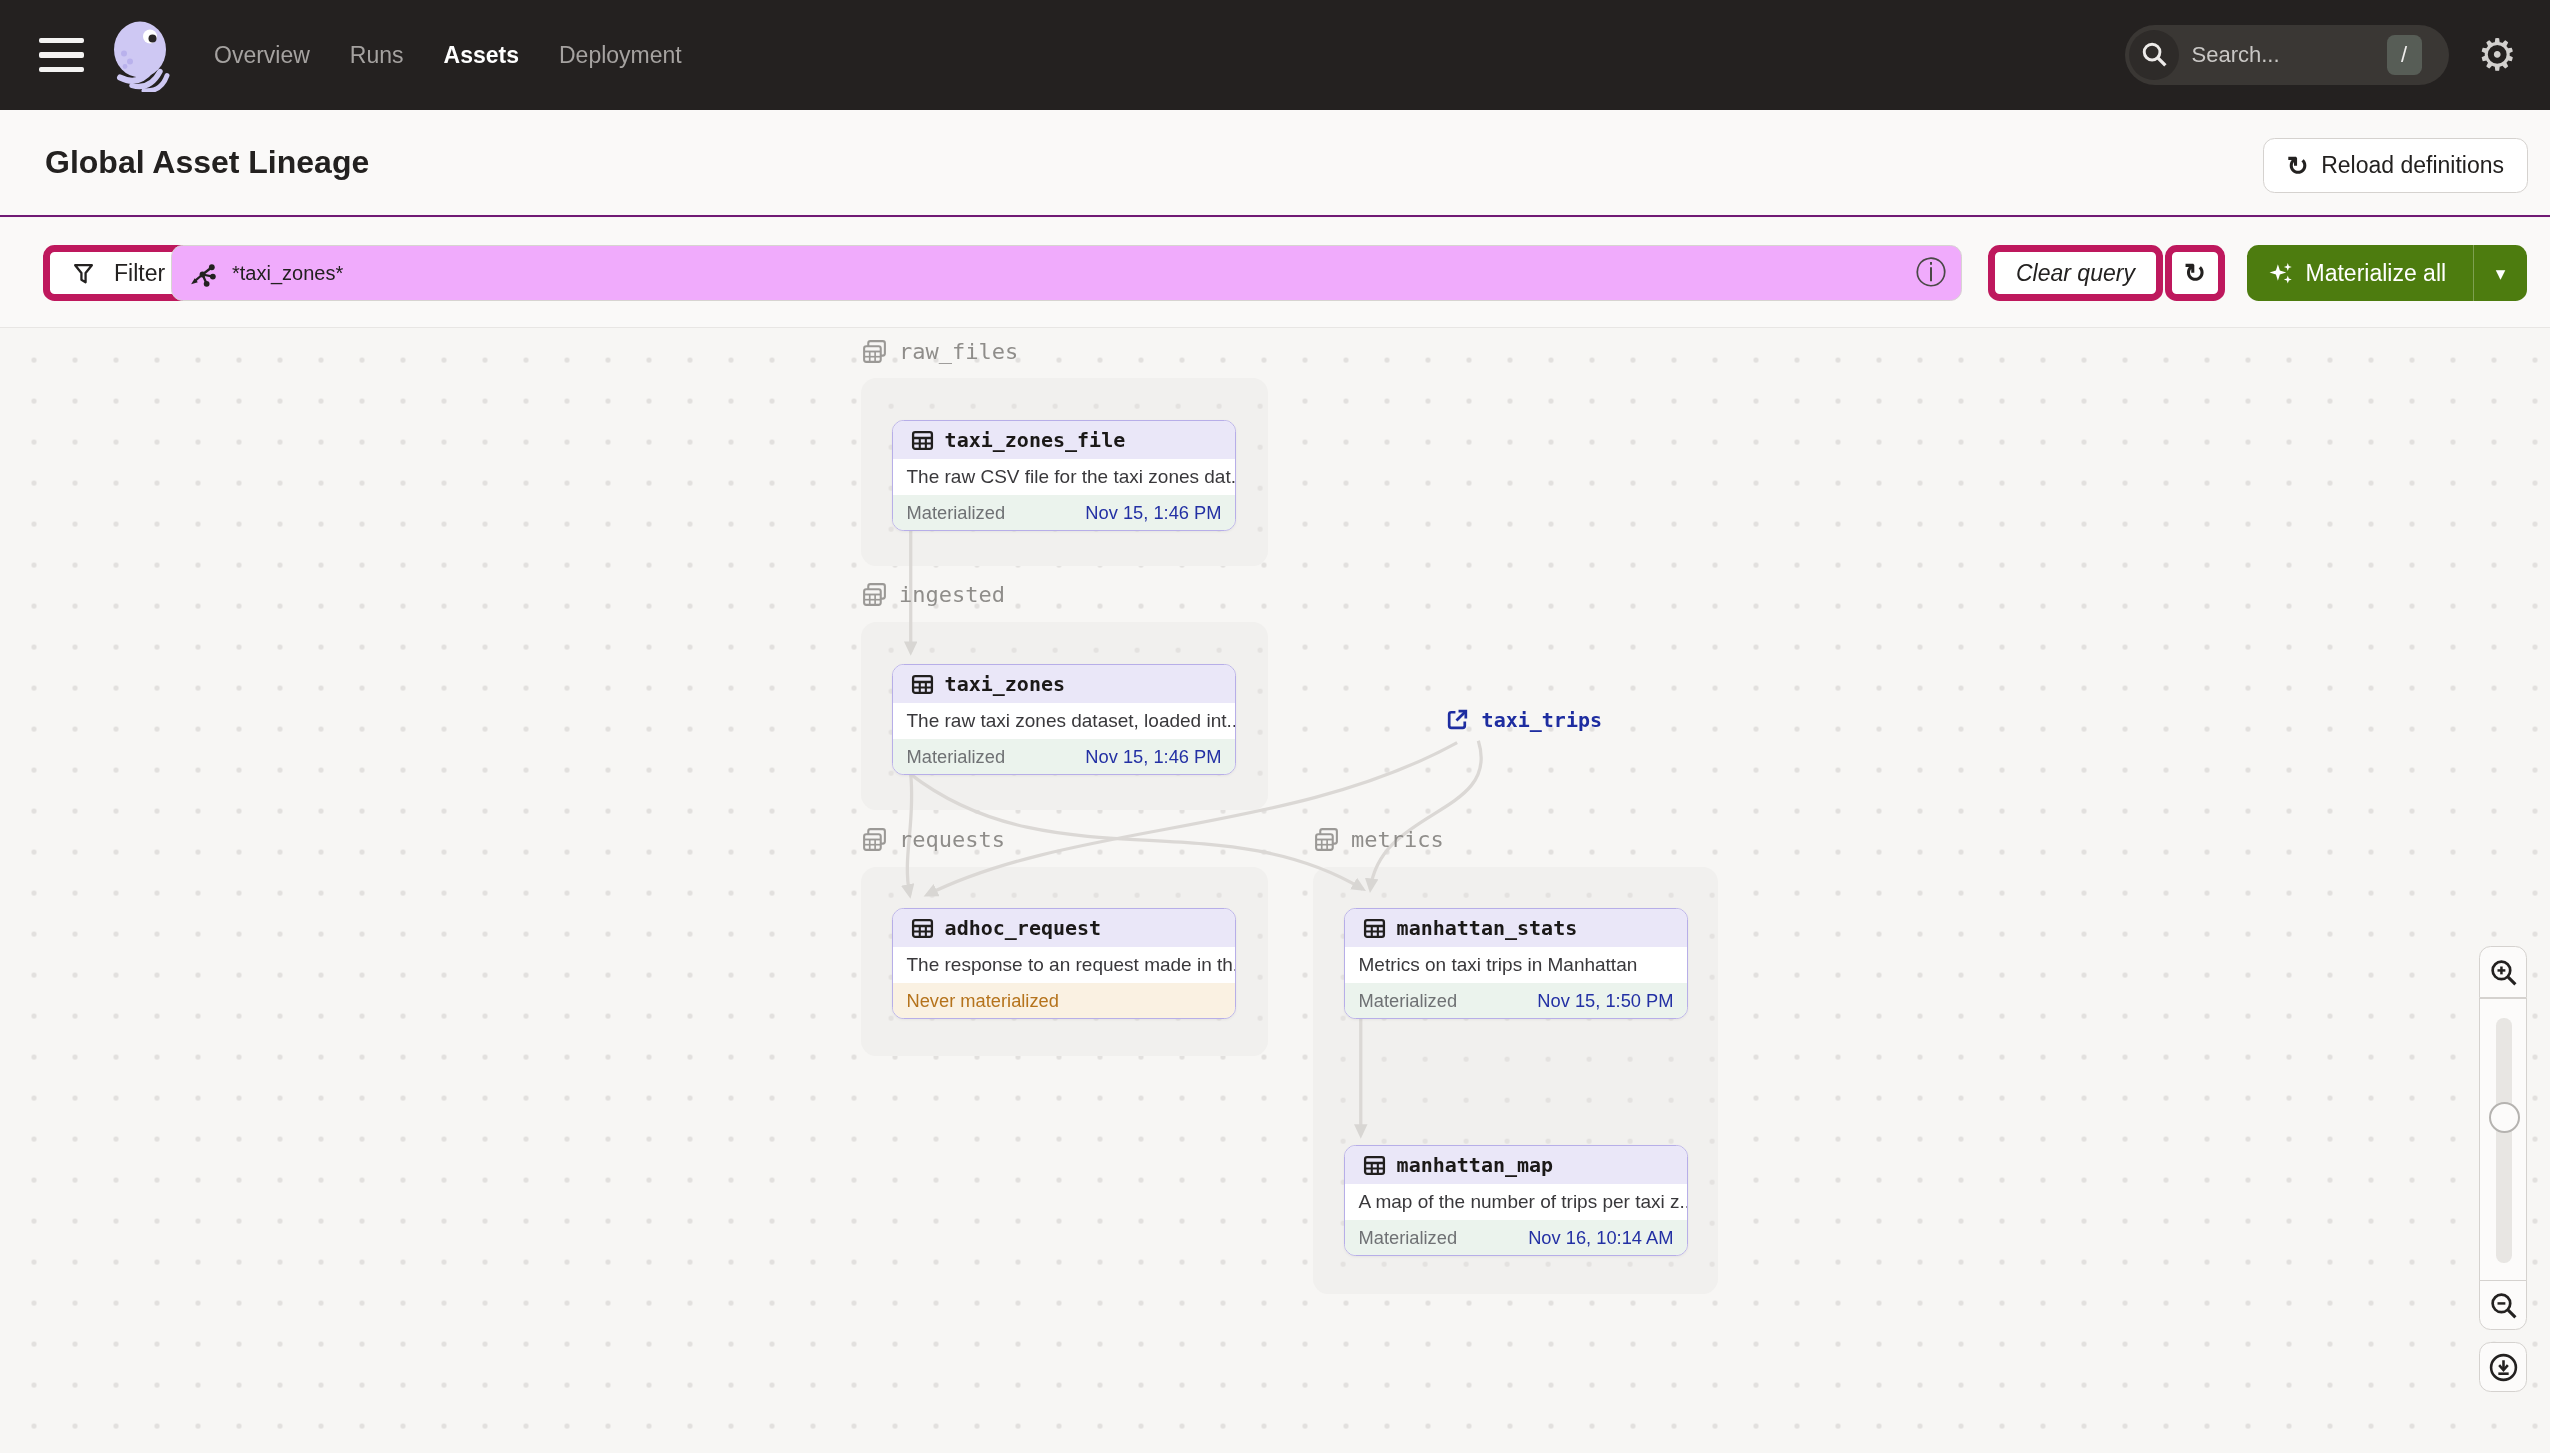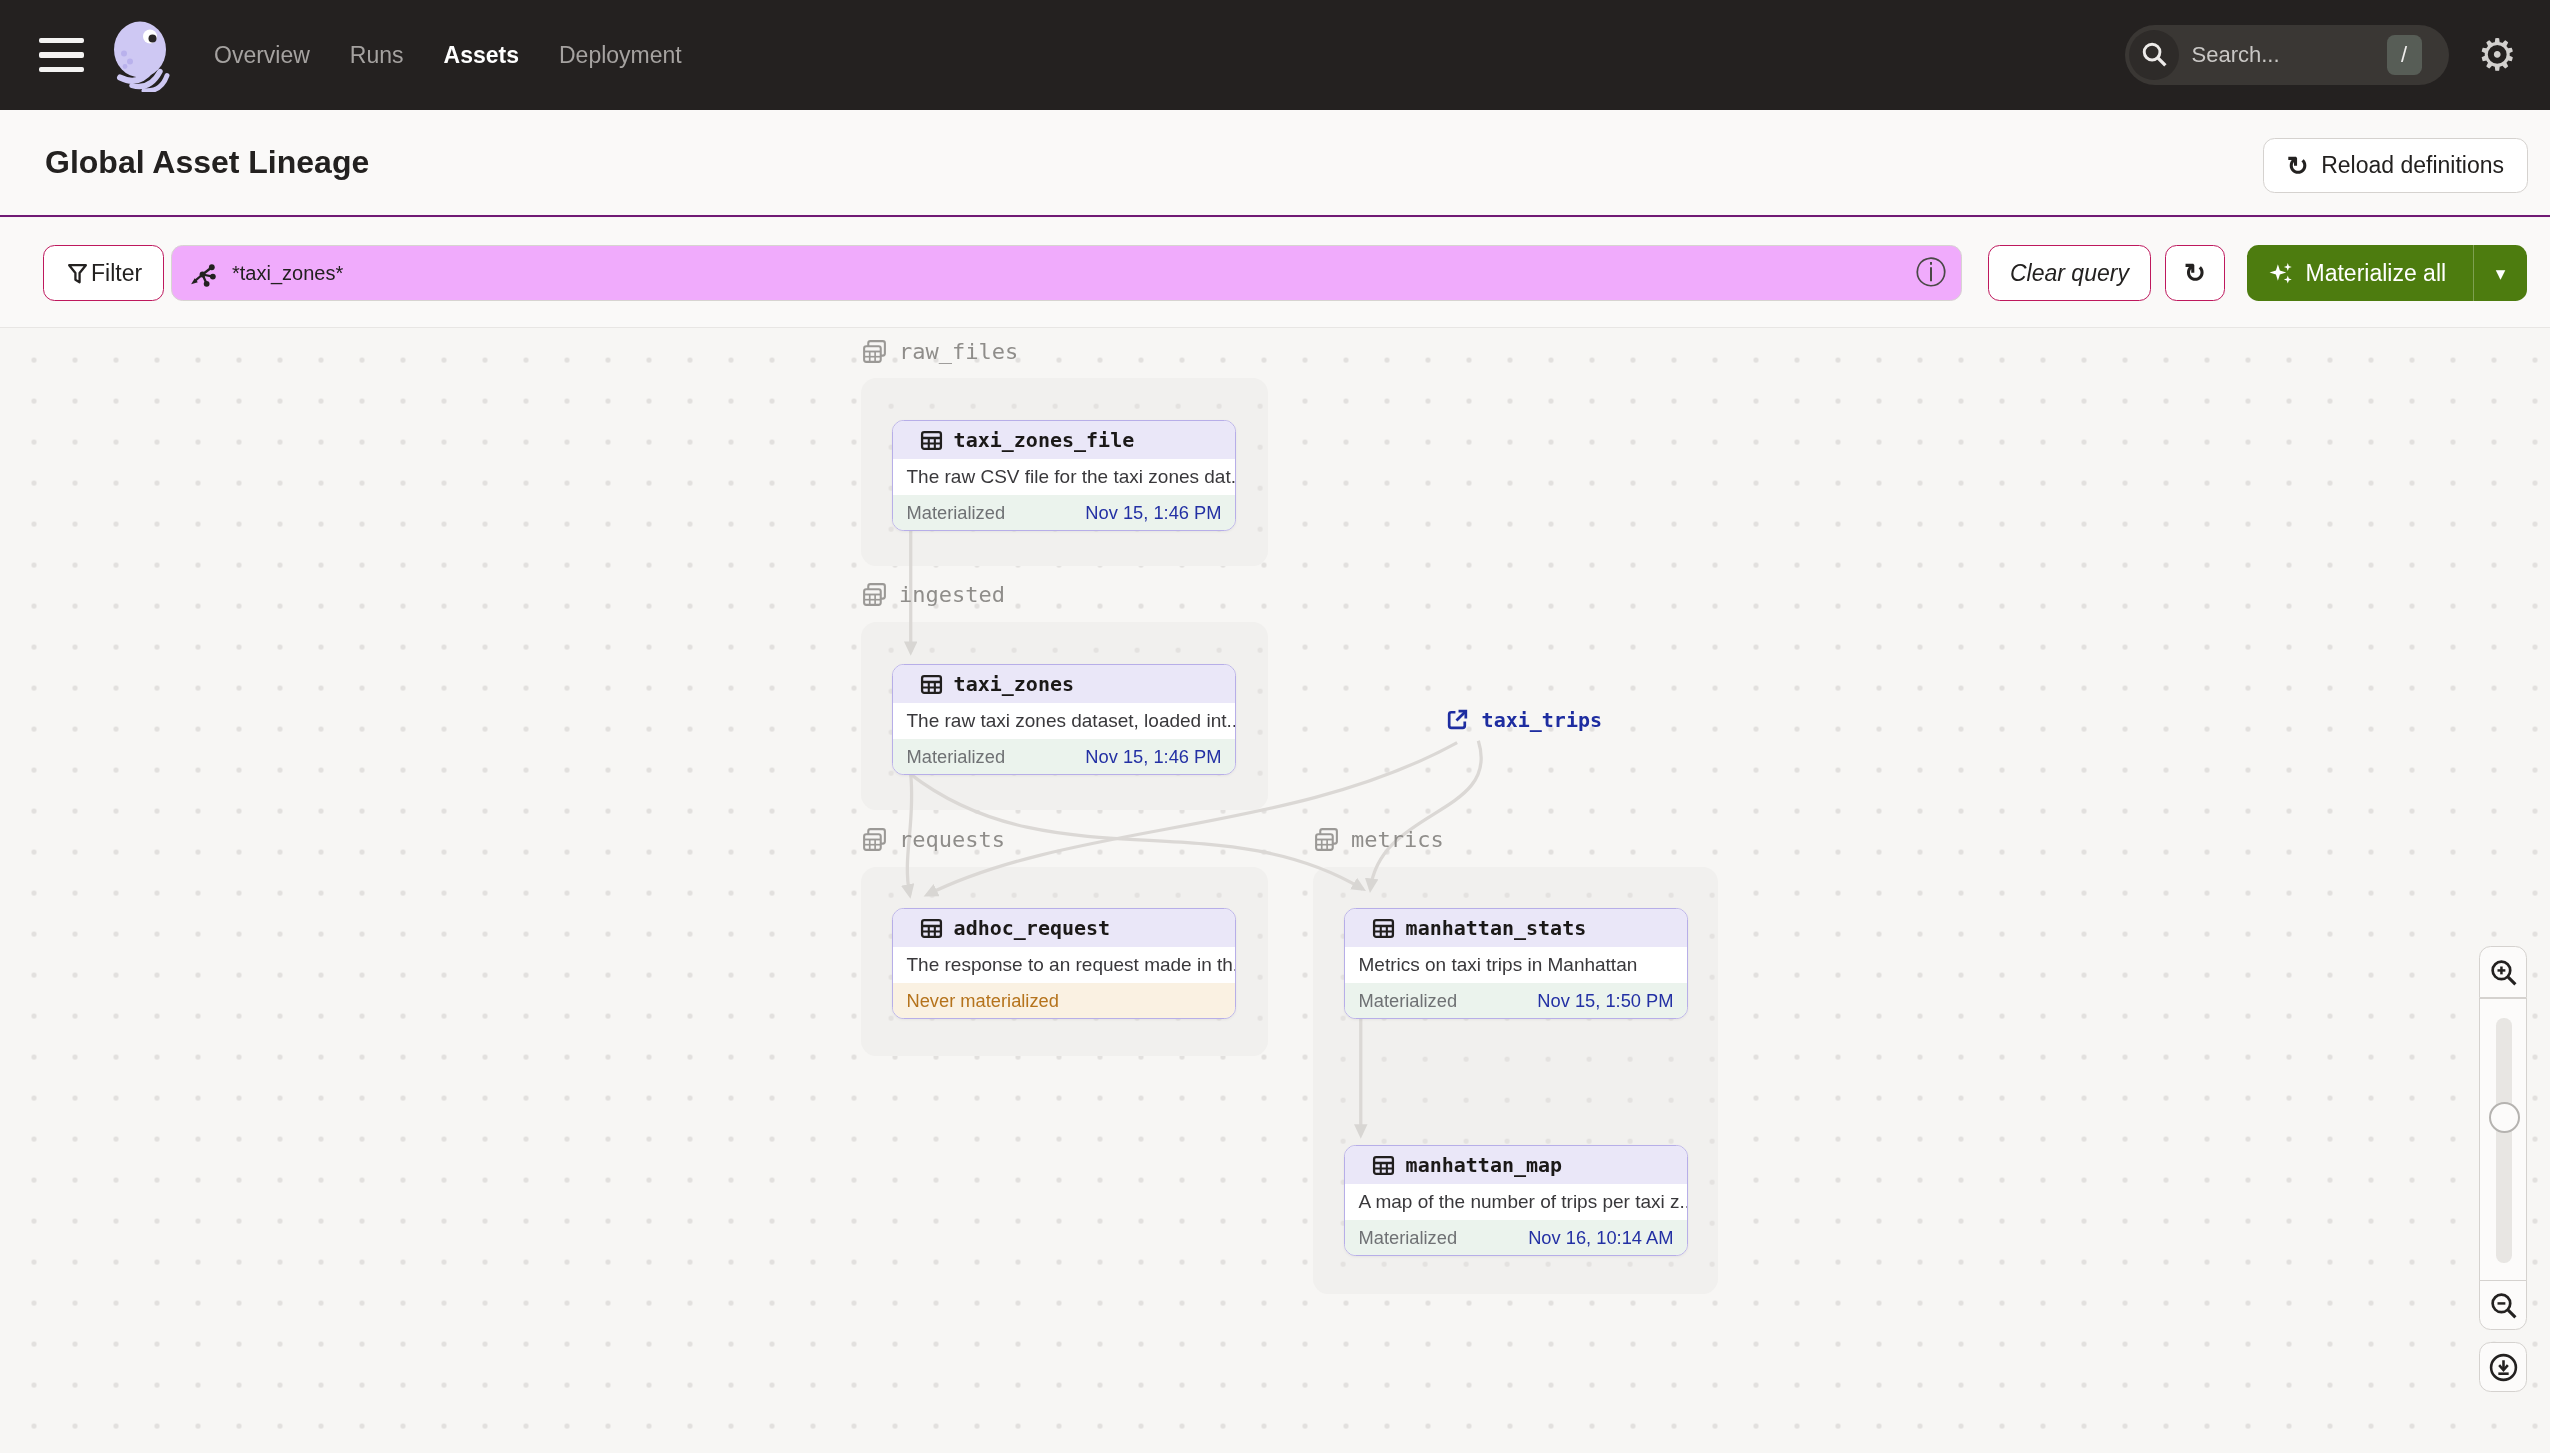--- a/index.html
+++ b/index.html
@@ -23,42 +23,42 @@
   .gear-btn { background:none; border:none; cursor:pointer; margin:0 33px 0 29px; font-size:44px; color:#D2D0CE; line-height:1; }
 
   
   .pagehead { position:absolute; left:0; top:110px; width:2550px; height:107px; background:#FAF9F8; border-bottom:2px solid #701a75; display:flex; align-items:center; }
   .pagehead h1 { margin-left:45px; font-size:32px; font-weight:700; color:#232120; }
   .reload-btn { position:absolute; right:22px; top:28px; height:55px; background:#FFFFFF; border:1px solid #D5D2CF; border-radius:11.6px; display:flex; align-items:center; gap:12.5px; padding:0 23px; font-size:23px; color:#232120; cursor:pointer; font-family:"Liberation Sans",sans-serif; }
   .refresh-glyph { font-size:26px; line-height:1; font-weight:700; }
 
   
   .toolbar { position:absolute; left:0; top:218px; width:2550px; height:110px; background:#FAF9F8; border-bottom:1px solid #E8E6E4; }
-  .tool-btn { position:absolute; top:27px; height:56px; background:#FFFFFF; border:1px solid #be185d; border-radius:11.6px; display:flex; align-items:center; gap:1px; padding:0 21px; font-size:23px; color:#232120; cursor:pointer; font-family:"Liberation Sans",sans-serif; }
+  .tool-btn { position:absolute; top:27px; height:56px; background:#FFFFFF; border:7px solid #be185d; border-radius:11.6px; display:flex; align-items:center; gap:18px; padding:0 21px; font-size:23px; color:#232120; cursor:pointer; font-family:"Liberation Sans",sans-serif; }
   .filter-btn { left:43px; }
   .query-wrap { position:absolute; left:171px; top:27px; width:1791px; height:56px; }
   .query-wrap input { width:100%; height:100%; border:1px solid #D7D4D1; border-radius:11.6px; background:#f0abfc; padding:0 58px 0 60px; font-size:20px; font-weight:500; color:#232120; font-family:"Liberation Sans",sans-serif; outline:none; }
   .query-ic { position:absolute; left:17.3px; top:14.5px; }
   .info-ic { position:absolute; right:15.4px; top:11.6px; font-size:31px; color:#4A4846; line-height:1; cursor:pointer; }
   .clear-btn { left:1988px;font-style:italic; }
   .refresh-btn { left:2165px; width:60px; justify-content:center; padding:0; }
   .mat-btn { position:absolute; left:2247px; top:27px; width:280px; height:56px; background:#4d7c0f; border-radius:11.6px; display:flex; align-items:stretch; color:#FFFFFF; overflow:hidden; }
   .mat-main { display:flex; align-items:center; gap:12.5px; padding:0 19px 0 21px; font-size:23px; cursor:pointer; flex:1; }
   .mat-caret { width:54px; border-left:1px solid rgba(255,255,255,0.28); display:flex; align-items:center; justify-content:center; cursor:pointer; font-size:19px; color:#FFFFFF; }
 
   
   .canvas { position:absolute; left:0; top:328px; width:2550px; height:1126px; background-color:#F7F6F4;
     background-image:radial-gradient(circle, #E2E0DE 2.4px, transparent 2.9px); background-size:41px 41px; background-position:13.5px 11.6px; }
   .group-box { position:absolute; background:#F1F0EE; border-radius:15.4px;
     background-image:radial-gradient(circle, #E4E2E0 2.4px, transparent 2.9px); background-size:41px 41px; background-position:9.6px 7.7px; }
   .group-label { position:absolute; display:flex; align-items:center; gap:11px; font-family:"DejaVu Sans Mono",monospace; font-size:22px; color:#8F8D8A; cursor:pointer; }
   .edges { position:absolute; left:0; top:0; }
 
   .asset-node { position:absolute; width:344px; background:#FFFFFF; border:1.9px solid #B7AEE8; border-radius:11.6px; overflow:hidden; cursor:pointer; box-shadow:0 1px 2.9px rgba(0,0,0,0.05); }
-  .an-header { height:38px; background:#EAE7F8; display:flex; align-items:center; gap:10.6px; padding:0 27px; }
+  .an-header { height:38px; background:#EAE7F8; display:flex; align-items:center; gap:10.6px; padding:0 18px; }
   .an-name { font-family:"DejaVu Sans Mono",monospace; font-size:20px; font-weight:700; color:#1B1918; }
   .an-desc { height:36px; display:flex; align-items:center; padding:0 13.5px; font-size:19px; color:#39383B; white-space:nowrap; overflow:hidden; }
   .an-status { height:35px; display:flex; align-items:center; justify-content:space-between; padding:0 13.5px; font-size:18.3px; }
   .an-status.ok { background:#EBF3ED; }
   .an-status.ok .st-label { color:#6F7174; }
   .an-status.ok .st-time { color:#2330A4; font-weight:500; }
   .an-status.never { background:#FAF1E2; }
   .an-status.never .st-label { color:#B5731C; }
 
   .ext-asset { position:absolute; display:flex; align-items:center; gap:10.6px; cursor:pointer; }

